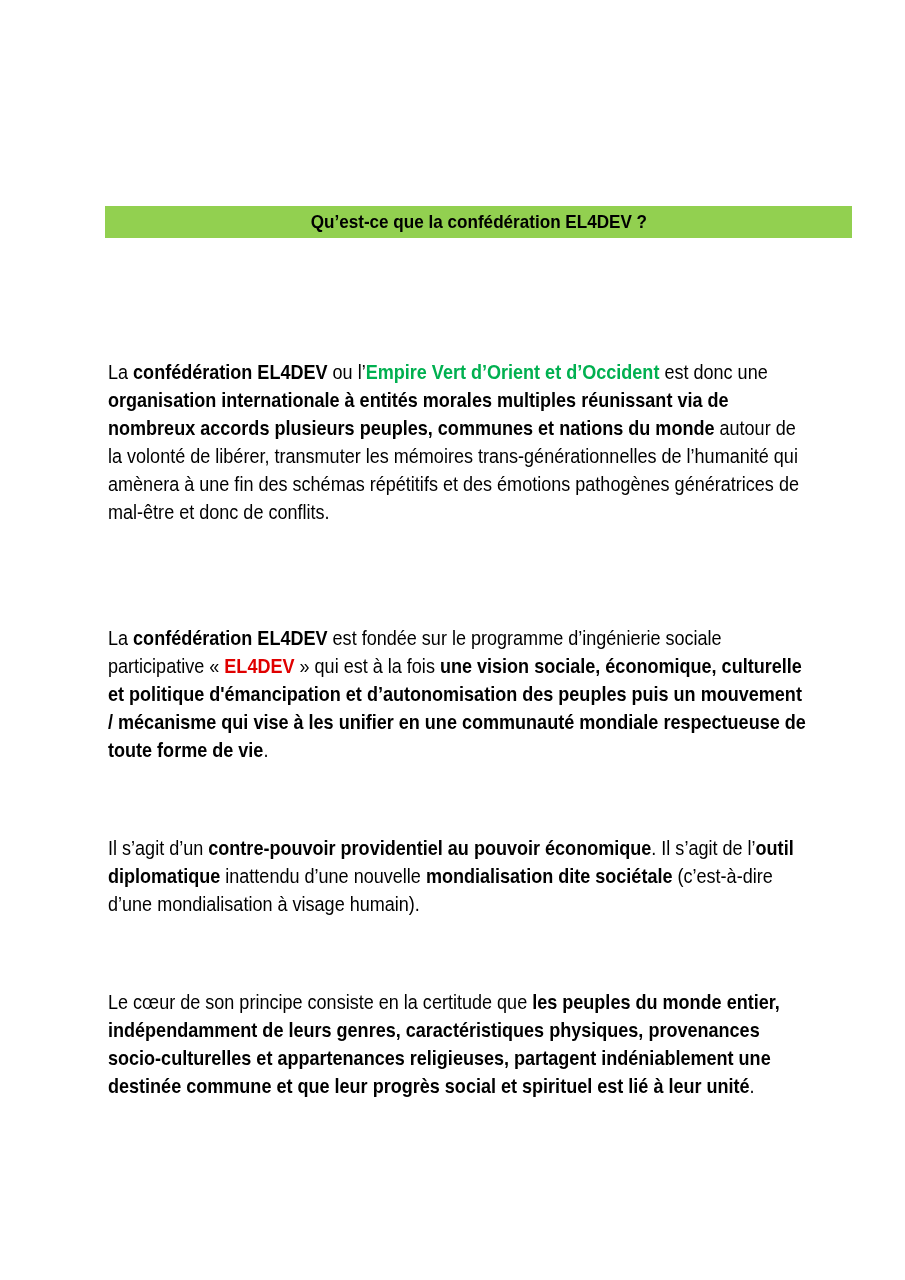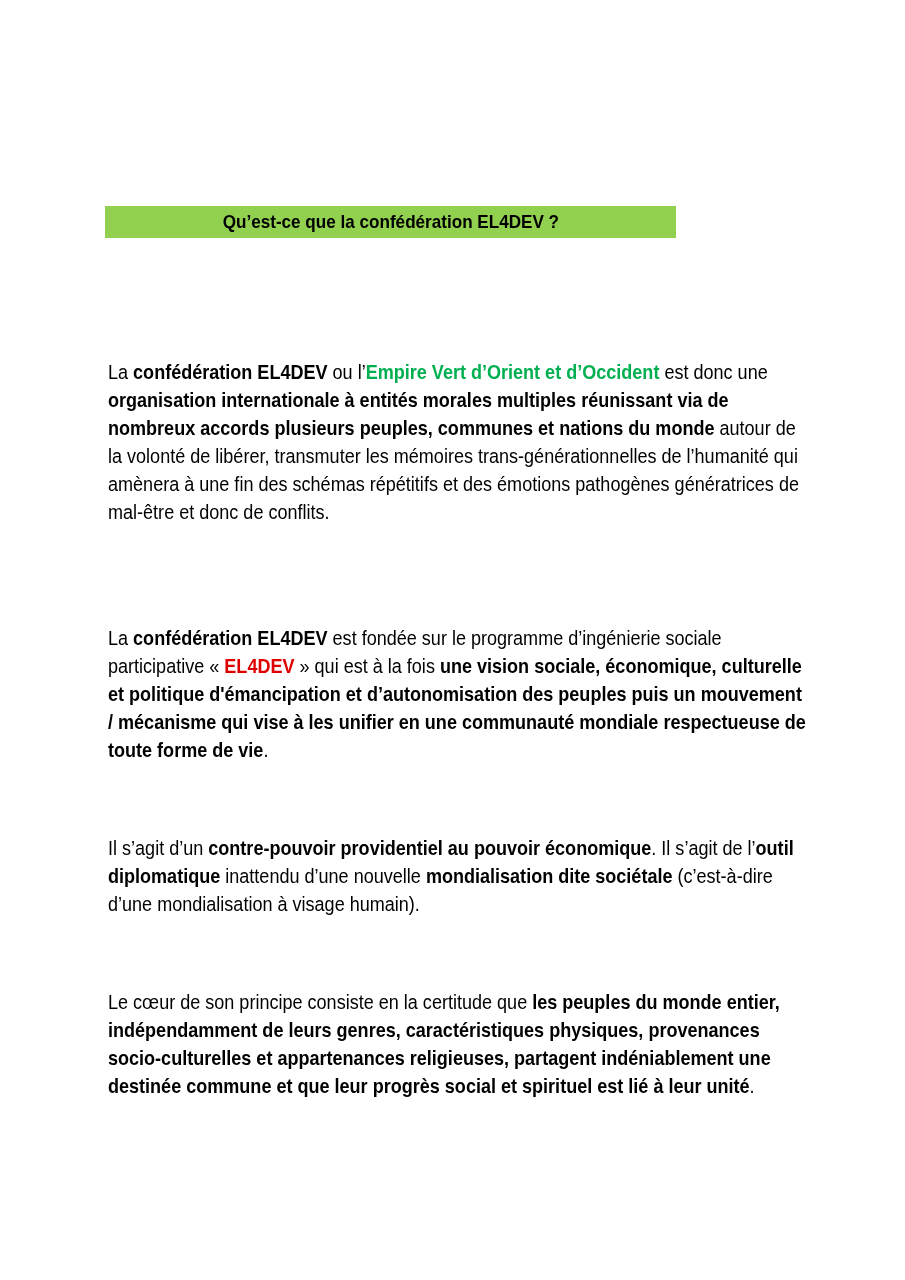--- a/index.html
+++ b/index.html
@@ -12,21 +12,21 @@
       height: 1280px;
       position: relative;
       overflow: hidden;
       font-family: "Liberation Sans", sans-serif;
       color: #000000;
     }
     .banner {
       position: absolute;
       left: 105px;
       top: 206px;
-      width: 571px;
+      width: 747px;
       height: 32px;
       background: #92D050;
       display: flex;
       align-items: center;
       justify-content: center;
     }
     .banner-title {
       font-family: "Liberation Sans", sans-serif;
       font-weight: bold;
       font-size: 19px;

